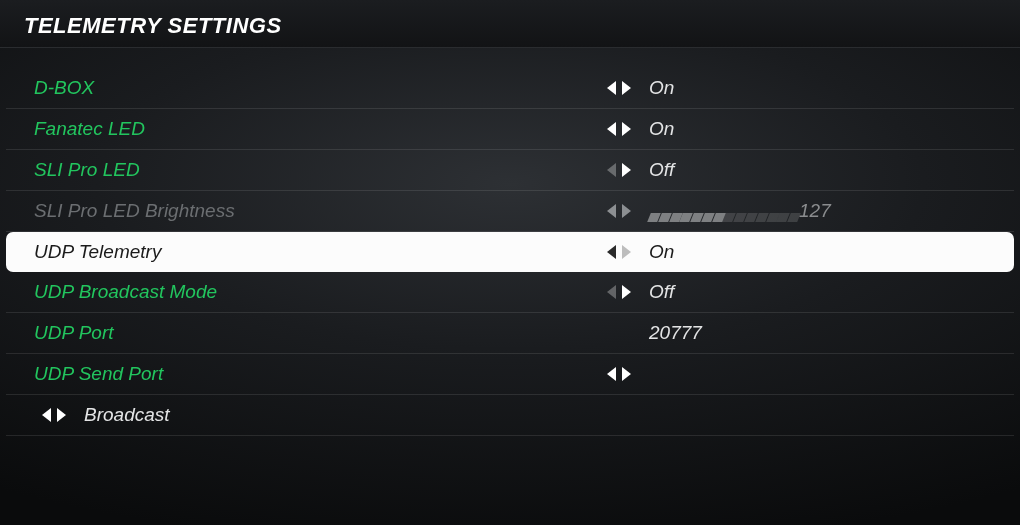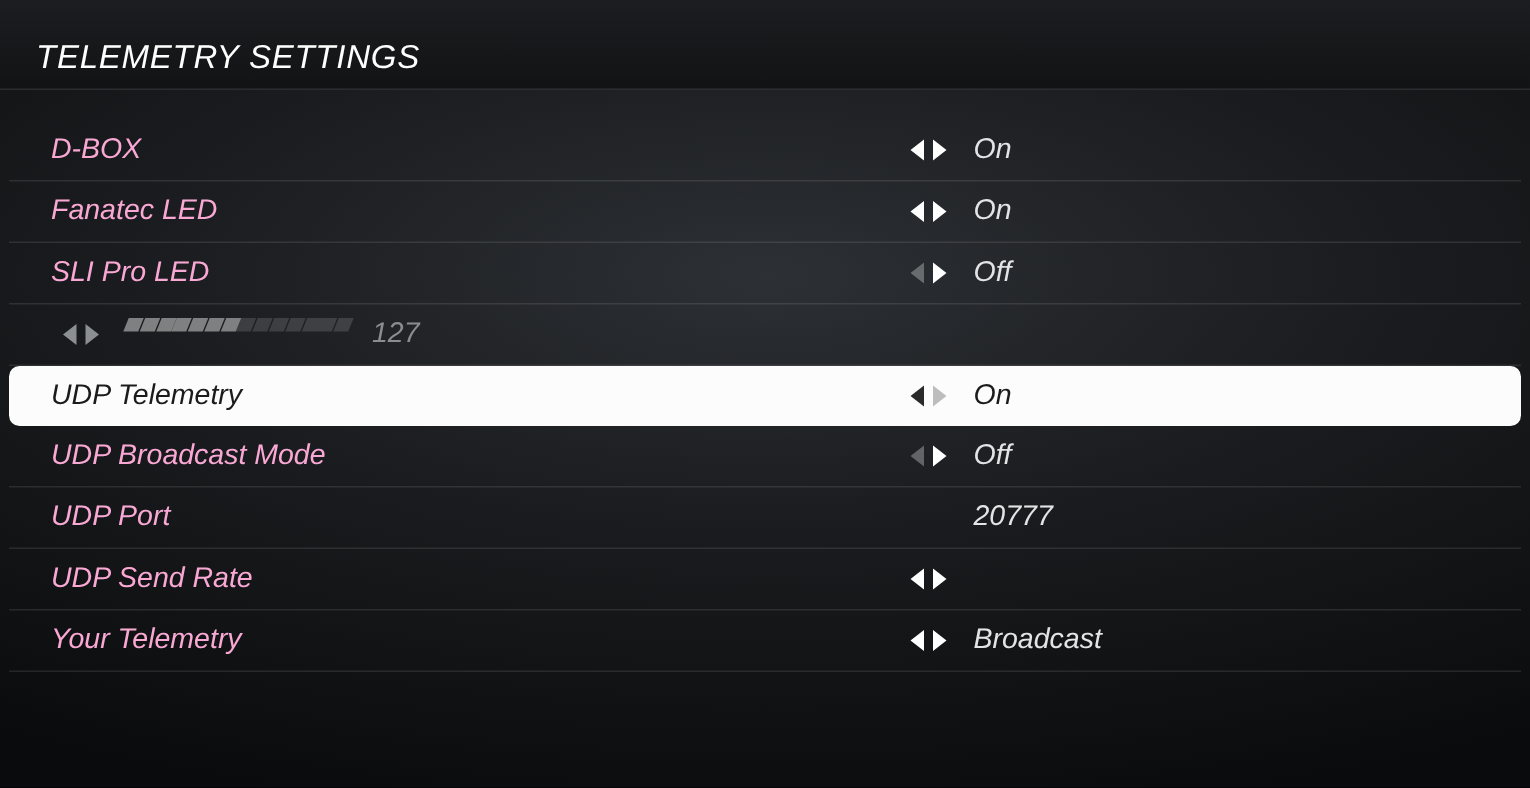--- a/index.html
+++ b/index.html
@@ -5,22 +5,22 @@
   html,body{
     margin:0;padding:0;width:1020px;height:525px;
     background:#000;color:#e5e5e5;
     font-family:"Segoe UI","Arial Narrow",Arial,sans-serif;
     overflow:hidden;
   }
   body{
     background:radial-gradient(ellipse 90% 70% at 50% 35%,#2d3034 0%,#1a1c1f 45%,#0a0b0c 100%);
   }
   .page-title{
-    font-size:22px;font-weight:400;letter-spacing:0.5px;
-    color:#fff;padding:25px 0 8px 24px;font-style:italic;
+    font-size:22px;font-weight:700;letter-spacing:0.5px;
+    color:#fff;padding:13px 0 8px 24px;font-style:italic;
     text-transform:uppercase;
     font-stretch:condensed;
     background:linear-gradient(to bottom,#1b1d20,#121315);
     border-bottom:1px solid #2a2c2f;
   }
   .settings-panel{
     margin:14px 6px 0 6px;
     padding:6px 0 0 0;
   }
   .row{
@@ -28,36 +28,36 @@
     height:40px;
     padding:0 18px 0 28px;
     border-bottom:1px solid rgba(255,255,255,0.10);
     font-size:19px;
     position:relative;
   }
   .row .label{
     flex:0 0 565px;
     font-style:italic;
     font-stretch:condensed;
-    color:#f9a8d4;
+    color:#22c55e;
   }
   .row .arrows{
     flex:0 0 40px;
     display:flex;align-items:center;justify-content:center;
     gap:6px;
   }
   .row .value{
     flex:1;
     font-style:italic;
     font-stretch:condensed;
     color:#e3e4e5;
     padding-left:10px;
   }
   .row .slider-wrap{
-    display:flex;align-items:flex-start;gap:14px;
+    display:flex;align-items:flex-end;
   }
   .tri{
     width:0;height:0;display:inline-block;
   }
   .tri-left{border-top:7px solid transparent;border-bottom:7px solid transparent;border-right:9px solid currentColor;}
   .tri-right{border-top:7px solid transparent;border-bottom:7px solid transparent;border-left:9px solid currentColor;}
   .arrow-on{color:#fff;}
   .arrow-off{color:rgba(255,255,255,0.30);}
   
   .row.disabled .label,
@@ -116,20 +116,21 @@
     </div>
     <div class="row">
       <div class="label">SLI Pro LED</div>
       <div class="arrows">
         <span class="tri tri-left arrow-off"></span>
         <span class="tri tri-right arrow-on"></span>
       </div>
       <div class="value">Off</div>
     </div>
     <div class="row disabled">
+      <div class="label">SLI Pro LED Brightness</div>
       <div class="arrows">
         <span class="tri tri-left arrow-on"></span>
         <span class="tri tri-right arrow-on"></span>
       </div>
       <div class="value">
         <div class="slider-wrap">
           <div class="slider-track">
             <div class="slider-seg fill"></div>
             <div class="slider-seg fill"></div>
             <div class="slider-seg fill"></div>
@@ -164,27 +165,26 @@
         <span class="tri tri-right arrow-on"></span>
       </div>
       <div class="value">Off</div>
     </div>
     <div class="row">
       <div class="label">UDP Port</div>
       <div class="arrows"></div>
       <div class="value">20777</div>
     </div>
     <div class="row">
-      <div class="label">UDP Send Rate</div>
+      <div class="label">UDP Send Port</div>
       <div class="arrows">
         <span class="tri tri-left arrow-on"></span>
         <span class="tri tri-right arrow-on"></span>
       </div>
     </div>
     <div class="row">
-      <div class="label">Your Telemetry</div>
       <div class="arrows">
         <span class="tri tri-left arrow-on"></span>
         <span class="tri tri-right arrow-on"></span>
       </div>
       <div class="value">Broadcast</div>
     </div>
   </div>
 
 </body></html>

